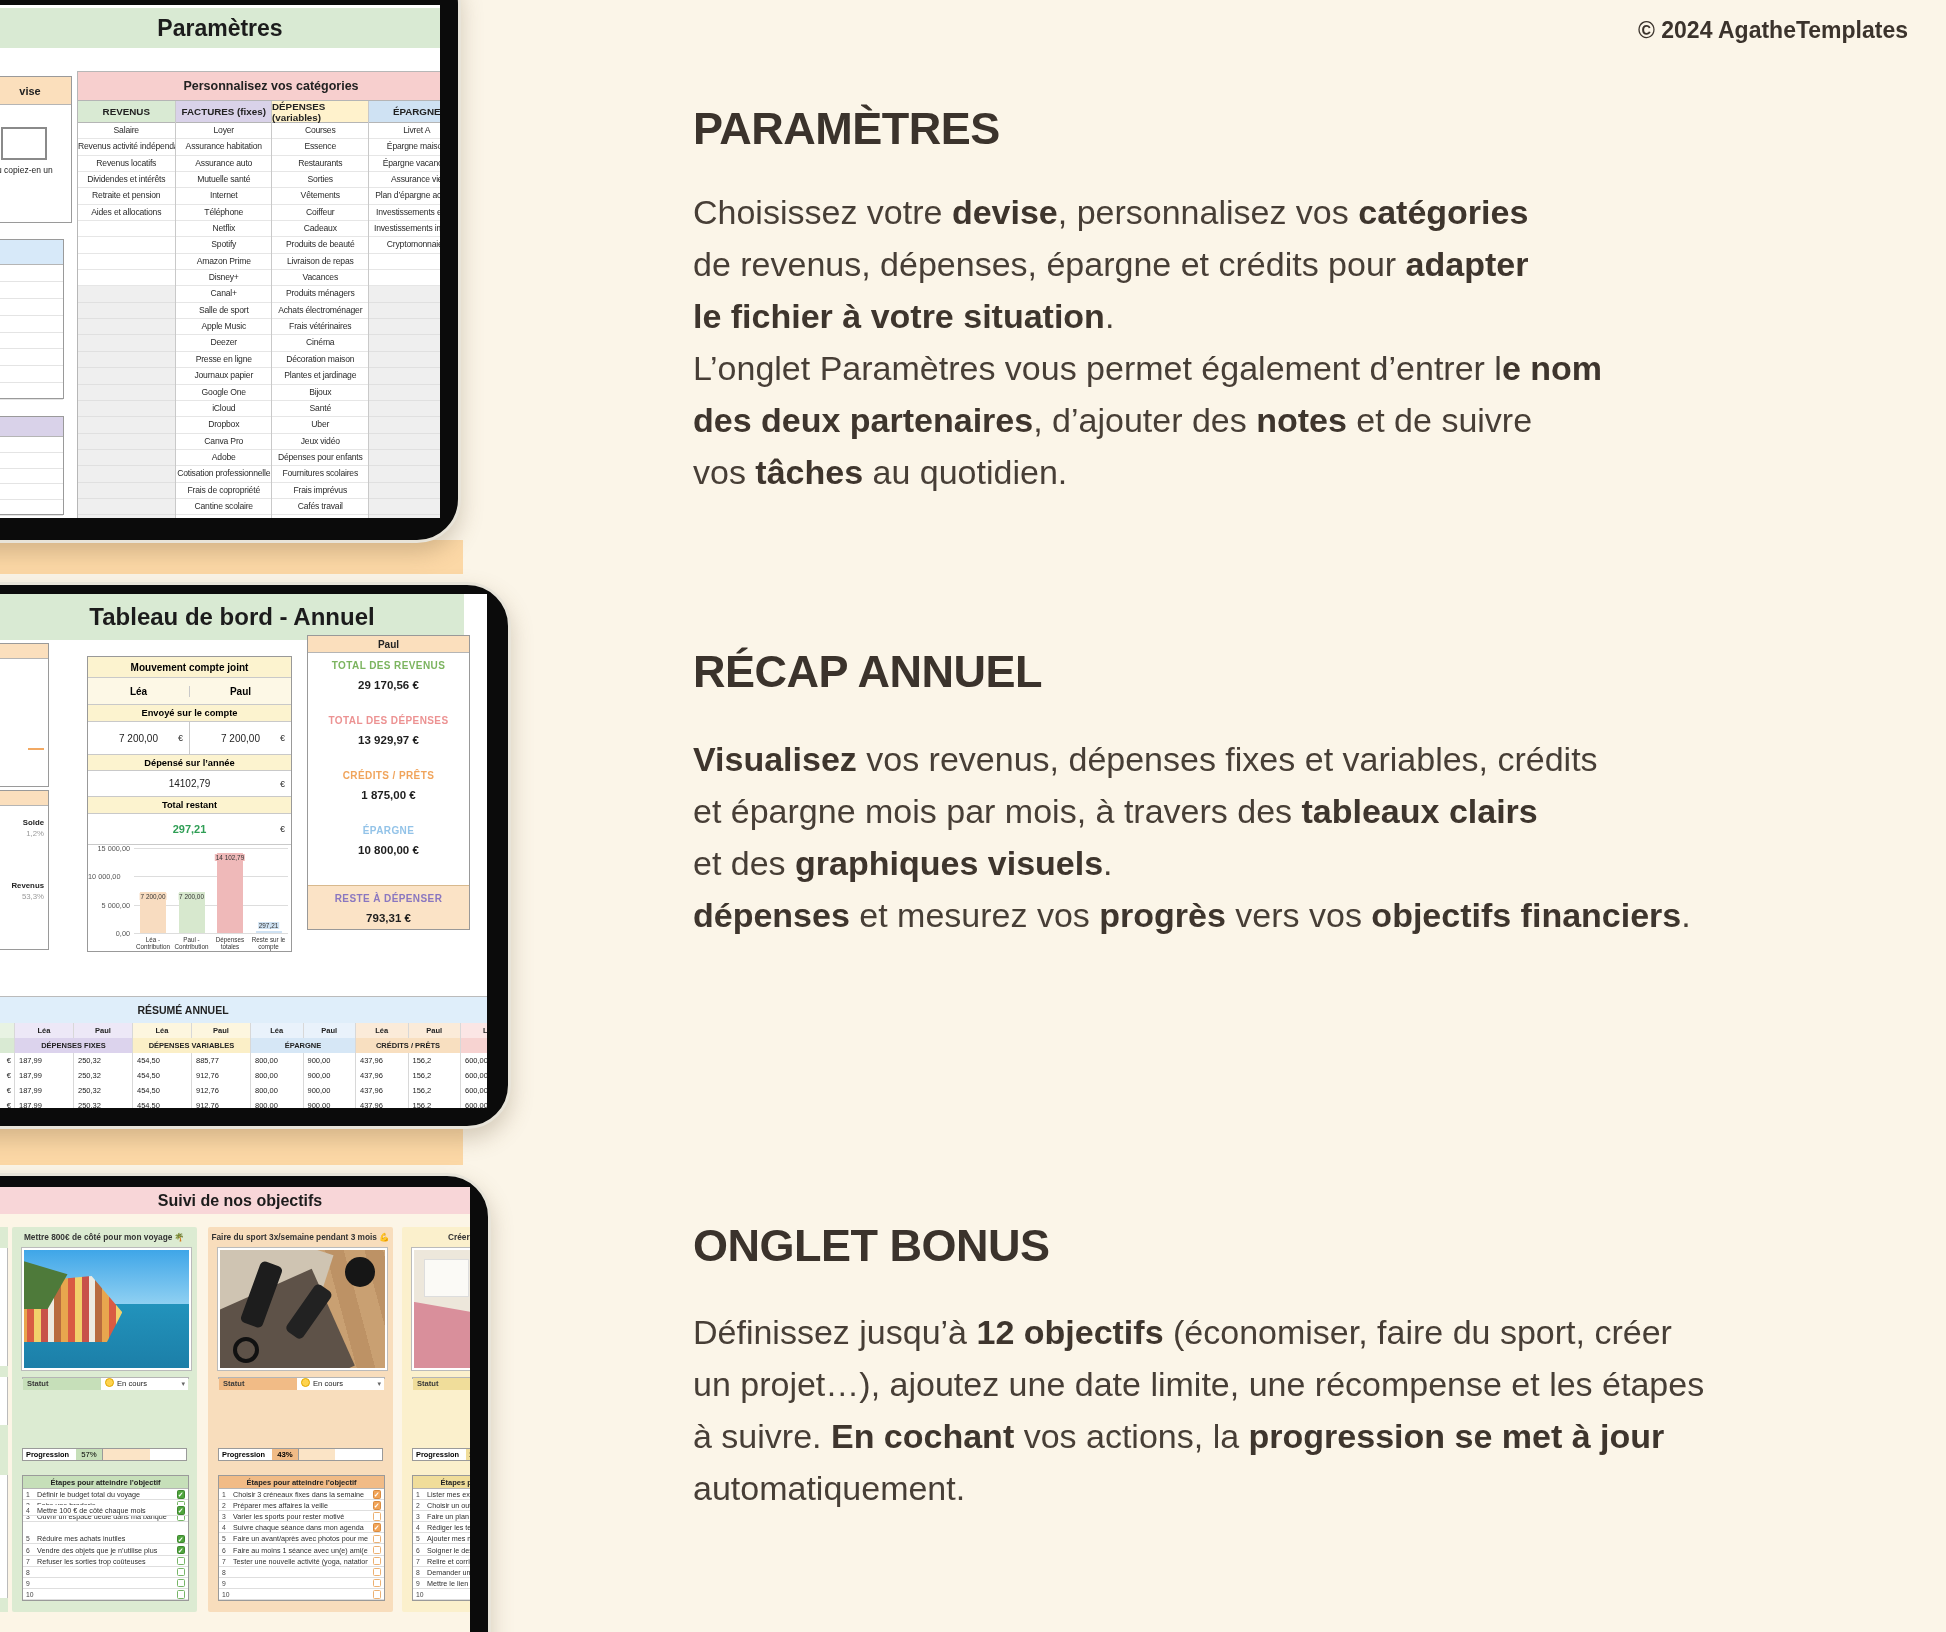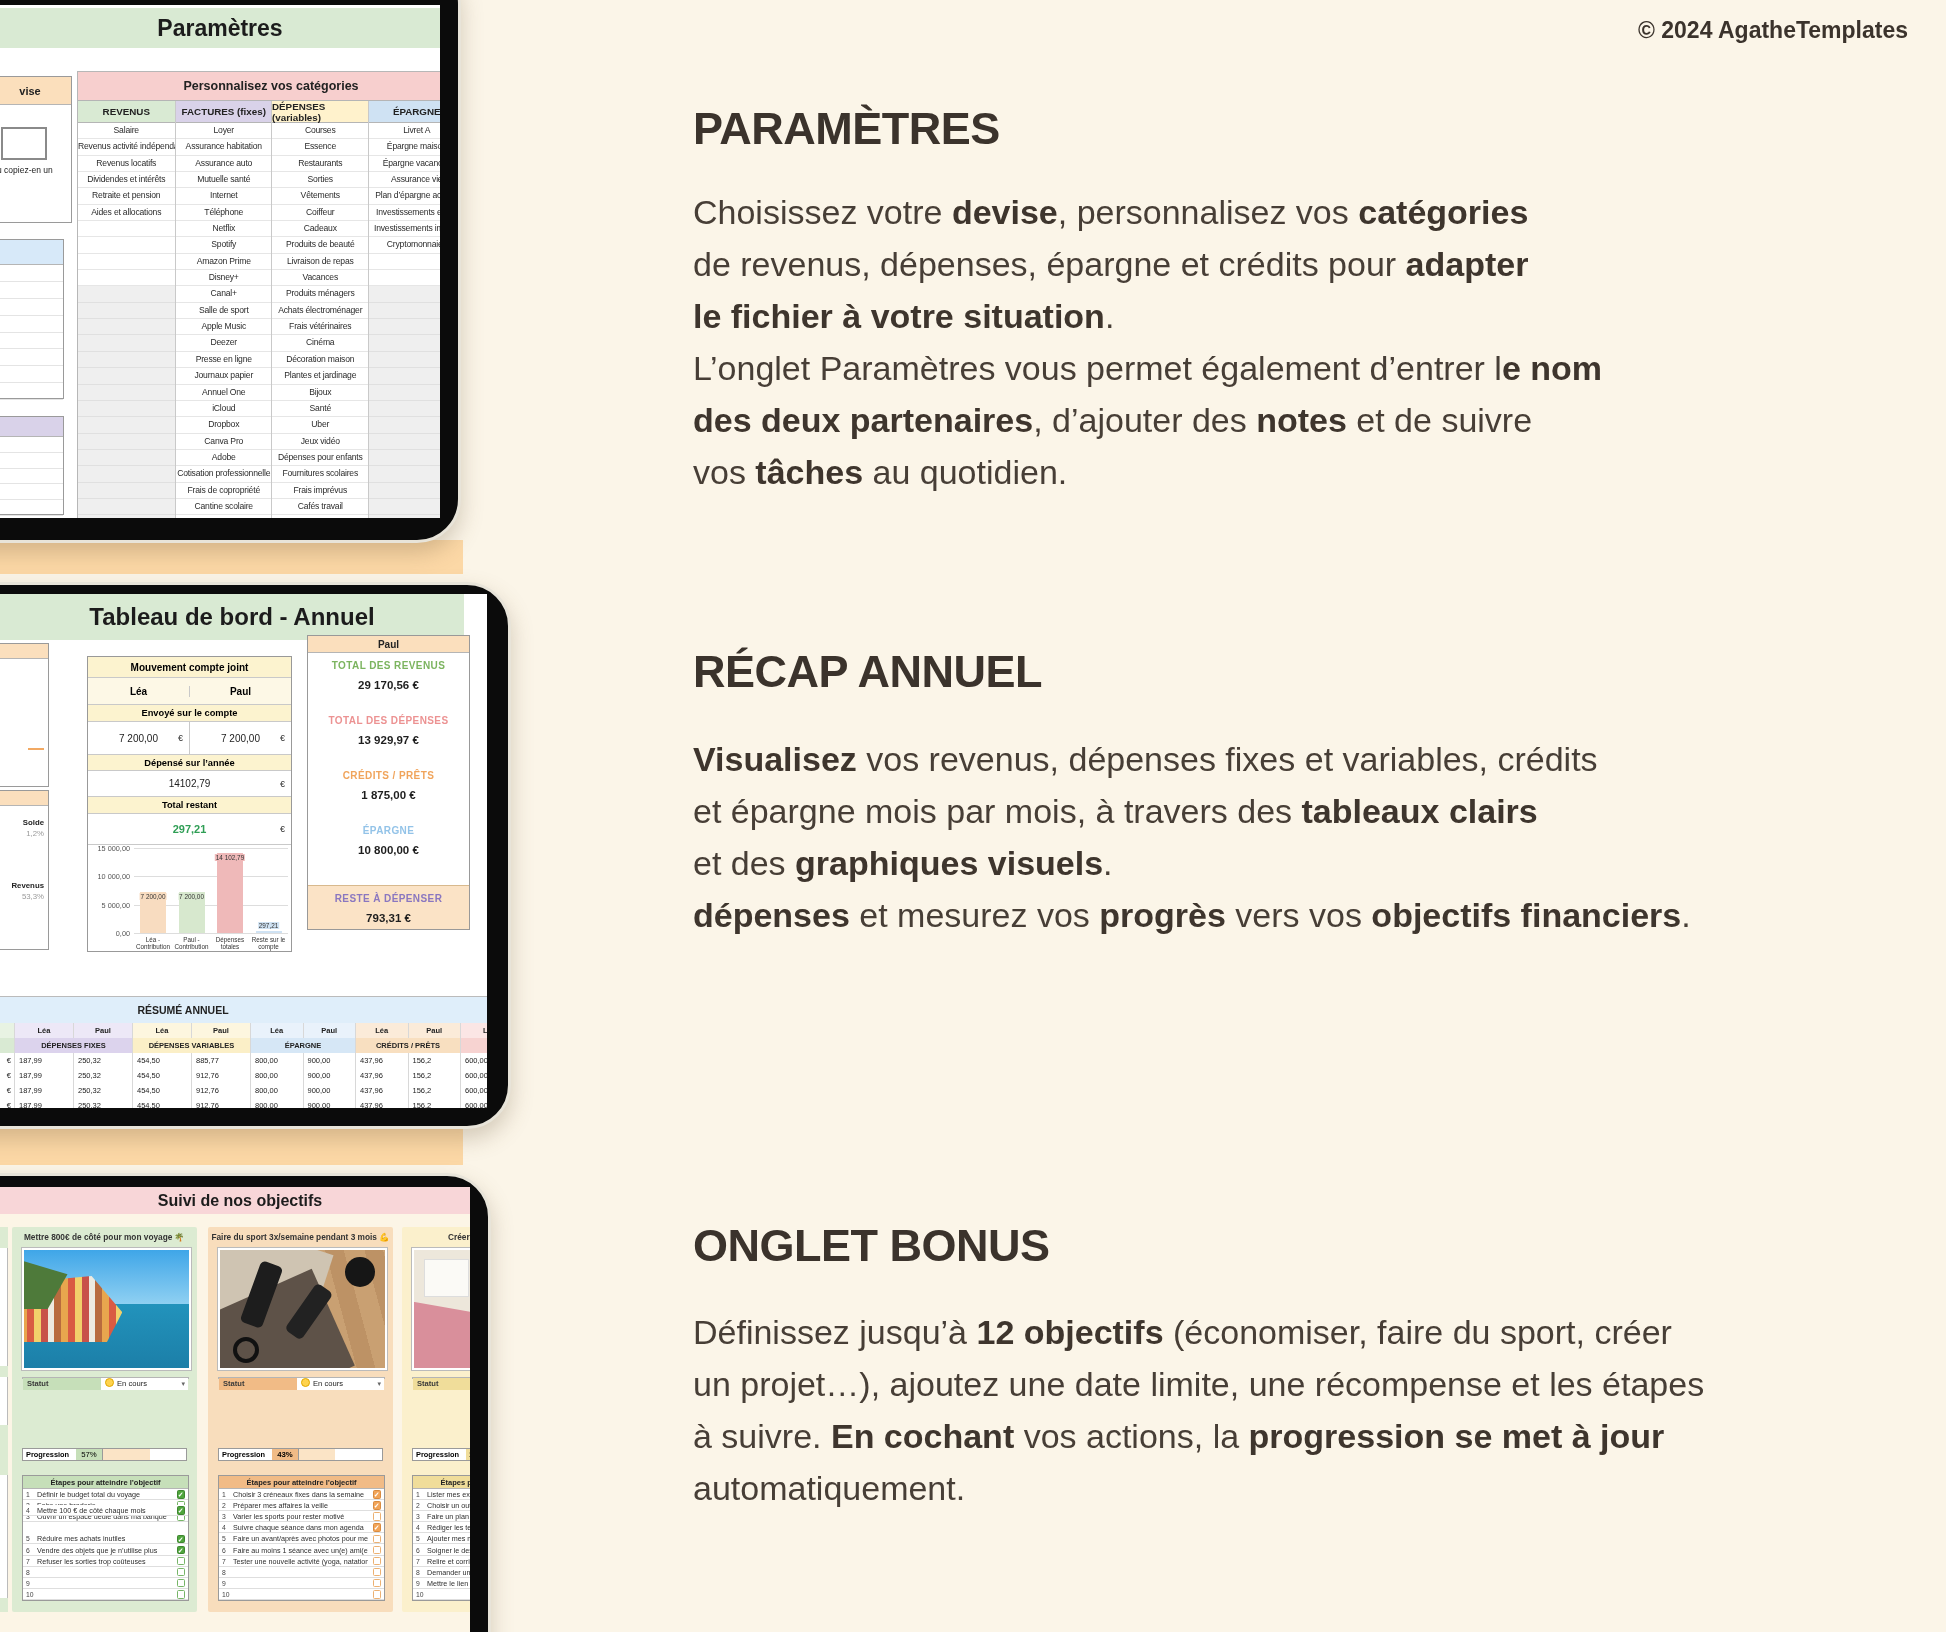--- a/index.html
+++ b/index.html
@@ -138,21 +138,21 @@
             <div class="t1cell">Netflix</div>
             <div class="t1cell">Spotify</div>
             <div class="t1cell">Amazon Prime</div>
             <div class="t1cell">Disney+</div>
             <div class="t1cell">Canal+</div>
             <div class="t1cell">Salle de sport</div>
             <div class="t1cell">Apple Music</div>
             <div class="t1cell">Deezer</div>
             <div class="t1cell">Presse en ligne</div>
             <div class="t1cell">Journaux papier</div>
-            <div class="t1cell">Annuel One</div>
+            <div class="t1cell">Google One</div>
             <div class="t1cell">iCloud</div>
             <div class="t1cell">Dropbox</div>
             <div class="t1cell">Canva Pro</div>
             <div class="t1cell">Adobe</div>
             <div class="t1cell">Cotisation professionnelle</div>
             <div class="t1cell">Frais de copropriété</div>
             <div class="t1cell">Cantine scolaire</div>
             <div class="t1cell"></div>
           </div>
           <div class="t1col" style="left: 193px; width: 96.5px;">
@@ -251,21 +251,21 @@
         </div>
         <div class="jrow" style="top: 140px; height: 17px; background: rgb(252, 243, 207); font-weight: bold; font-size: 9.3px;">Total restant</div>
         <div class="jrow" style="top: 157px; height: 31px;">
           <div style="font-size: 11px; font-weight: bold; color: rgb(47, 158, 85);">297,21</div>
           <div class="euro">€</div>
         </div>
         <div style="position: absolute; left: 0px; top: 188px; width: 205px; height: 108px;">
           <div class="grid" style="left: 46px; right: 5px; top: 3px;"></div>
           <div style="position: absolute; left: 0px; width: 42px; top: -1px; font-size: 7.3px; color: rgb(85, 85, 85); text-align: right;">15 000,00</div>
           <div class="grid" style="left: 46px; right: 5px; top: 31.3333px;"></div>
-          <div style="position: absolute; left: 0px; width: 42px; top: 27.3333px; font-size: 7.3px; color: rgb(85, 85, 85); text-align: right;">10 000,00</div>
+          <div style="position: absolute; left: 0px; width: 42px; top: 27.3333px; font-size: 7.3px; color: rgb(85, 85, 85); text-align: left;">10 000,00</div>
           <div class="grid" style="left: 46px; right: 5px; top: 59.6667px;"></div>
           <div style="position: absolute; left: 0px; width: 42px; top: 55.6667px; font-size: 7.3px; color: rgb(85, 85, 85); text-align: right;">5 000,00</div>
           <div class="grid" style="left: 46px; right: 5px; top: 88px;"></div>
           <div style="position: absolute; left: 0px; width: 42px; top: 84px; font-size: 7.3px; color: rgb(85, 85, 85); text-align: right;">0,00</div>
           <div class="bar" style="left: 52px; width: 26px; top: 47.2px; height: 40.8px; background: rgb(248, 220, 192);"></div>
           <div class="barlbl" style="left: 65px; top: 48.2px; background: rgb(248, 220, 192); padding: 0px 1px;">7 200,00</div>
           <div class="xlbl" style="left: 65px; top: 91px; width: 40px;">
             <div>Léa -</div>
             <div>Contribution</div>
           </div>

